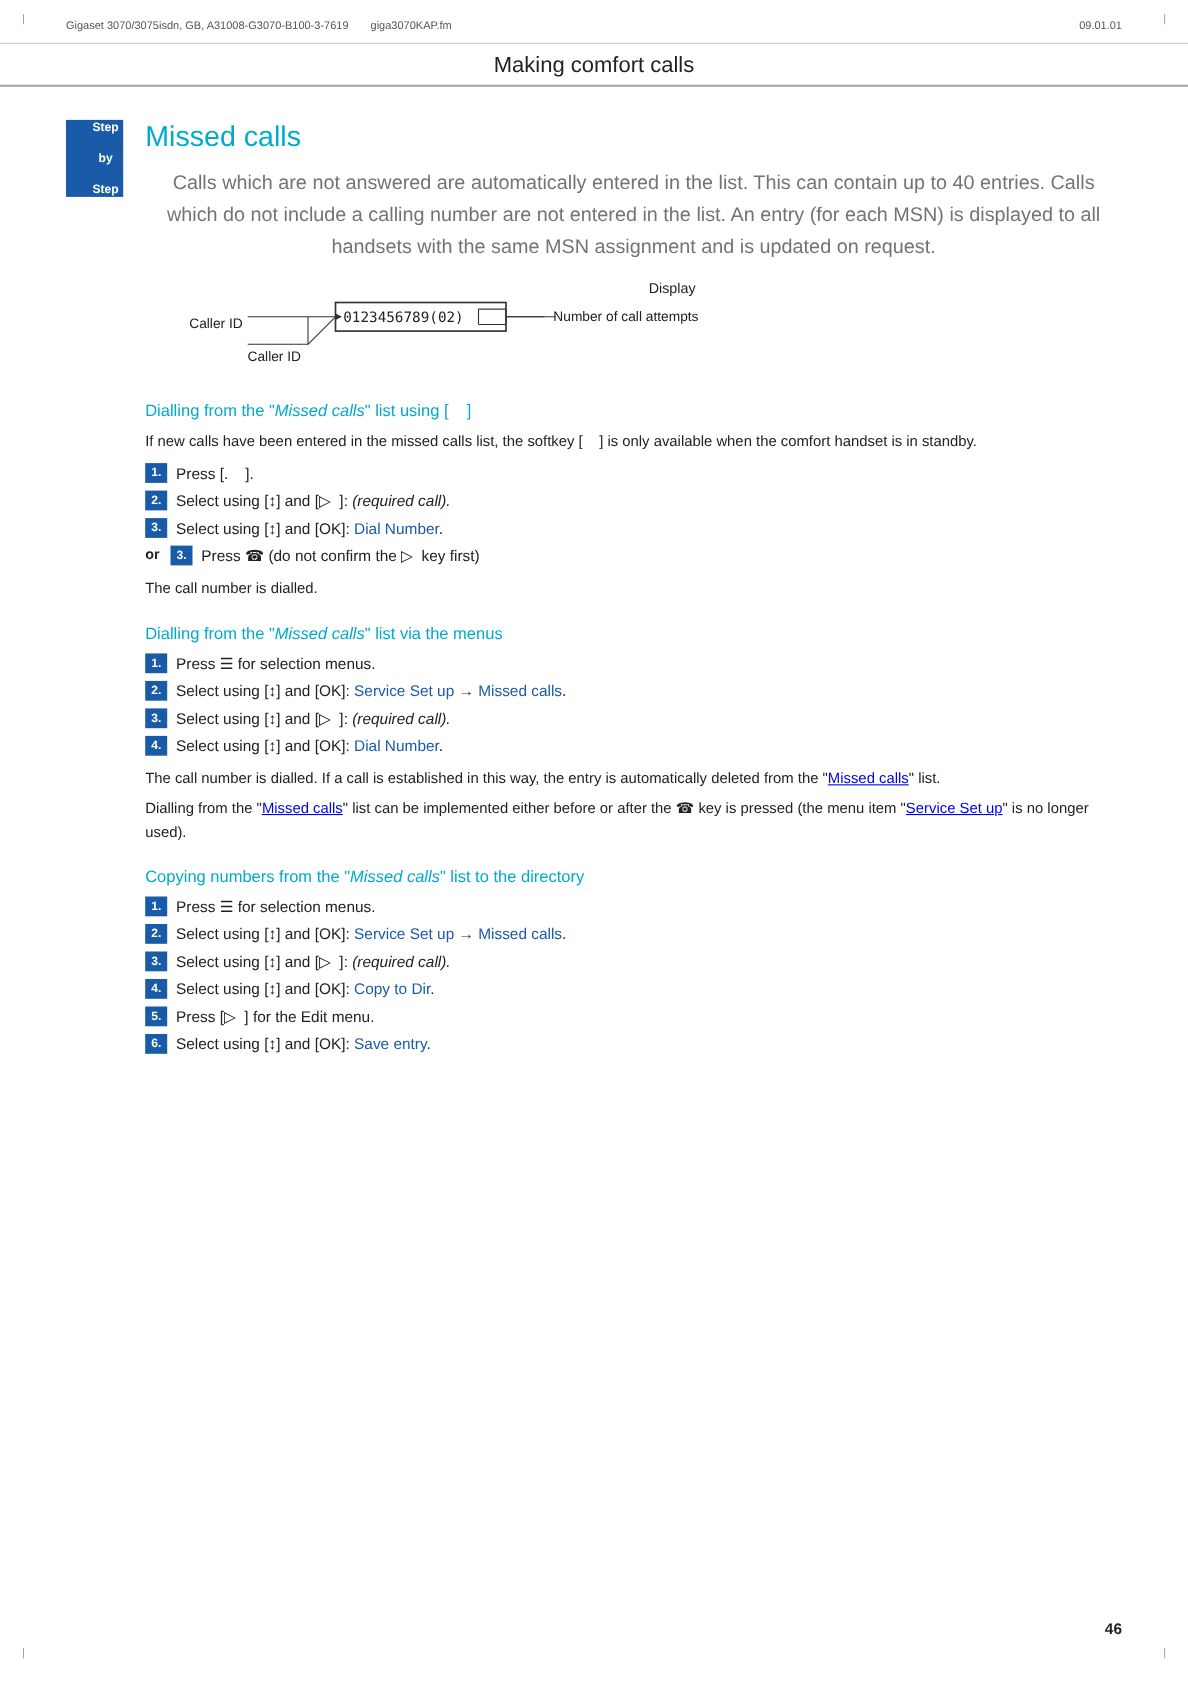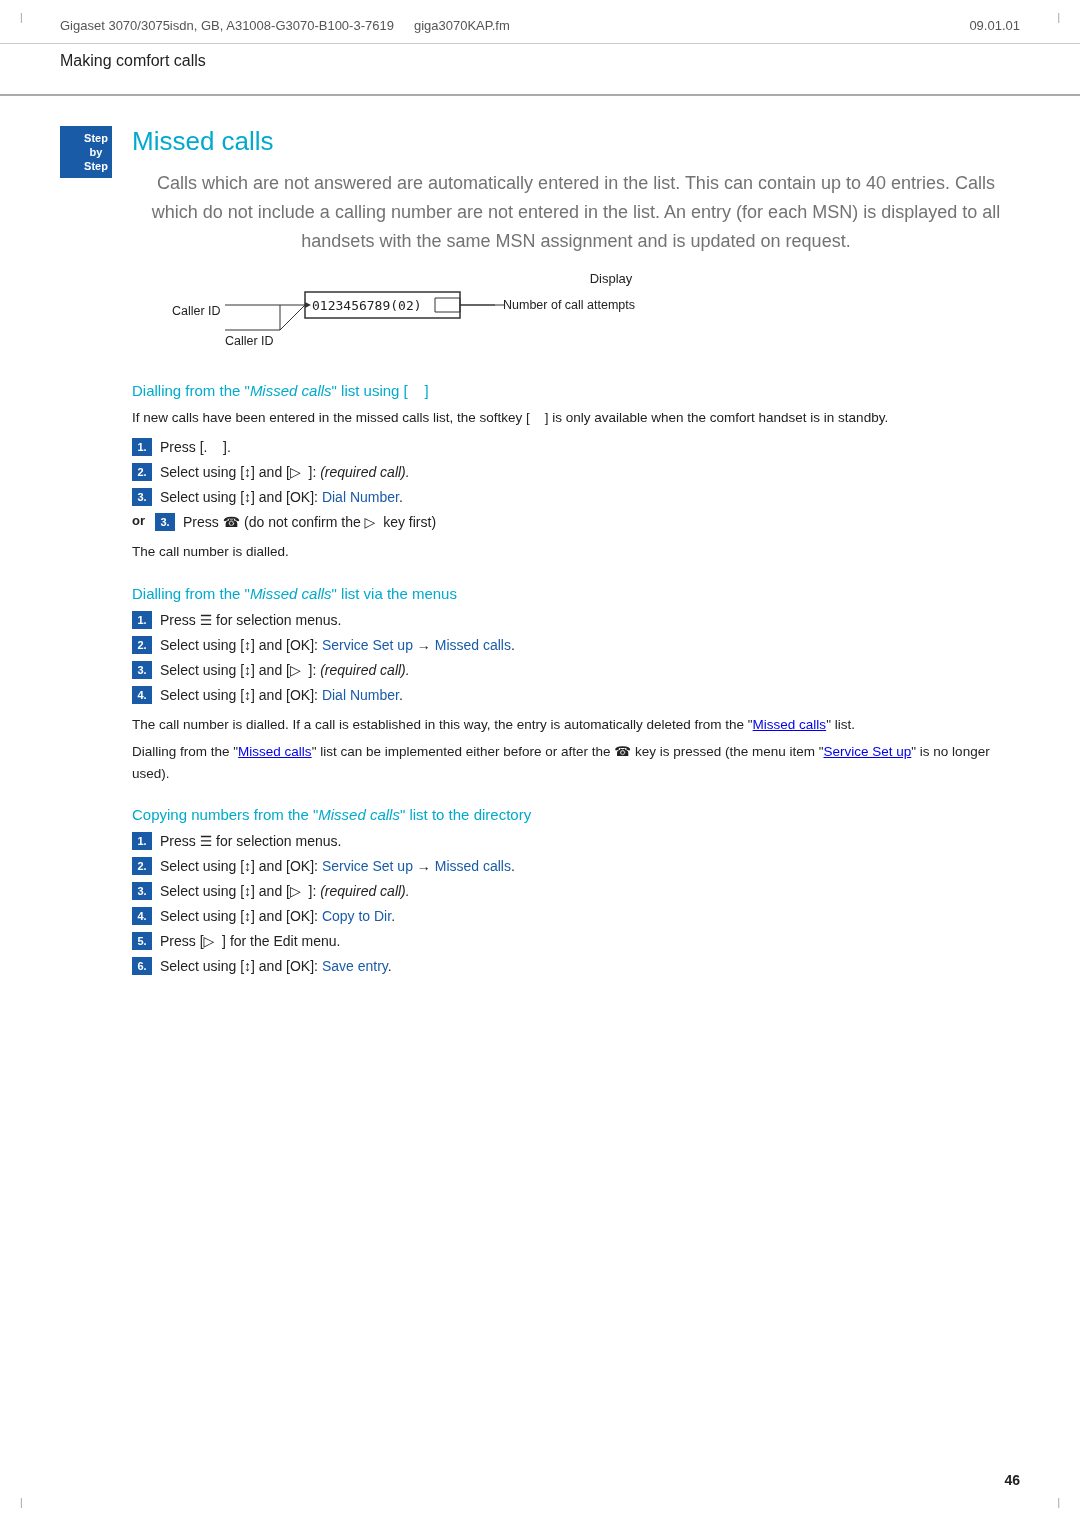--- a/index.html
+++ b/index.html
@@ -13,54 +13,54 @@
       position: relative;
     }
 
     
     .header {
       display: flex;
       justify-content: space-between;
       align-items: center;
       padding: 18px 60px 10px 60px;
       border-bottom: 1px solid #ccc;
-      font-size: 13px;
+      font-size: 10px;
       color: #555;
     }
     .header-left { display: flex; gap: 20px; }
     .page-title-bar {
-      text-align: left;
-      padding: 8px 60px 24px 60px;
-      font-size: 16px;
+      text-align: center;
+      padding: 8px 60px 6px 60px;
+      font-size: 20px;
       font-weight: normal;
       color: #222;
       border-bottom: 2px solid #aaa;
       margin-bottom: 0;
     }
 
     
     .main-content {
       display: flex;
       padding: 30px 60px 40px 60px;
       gap: 20px;
     }
 
     
     .step-badge {
       flex-shrink: 0;
       width: 52px;
-      height: 52px;
+      height: 70px;
       background: #1a5ba8;
       color: white;
       font-size: 11px;
       font-weight: bold;
       display: flex;
       flex-direction: column;
       align-items: center;
-      justify-content: center;
+      justify-content: space-between;
       line-height: 1.3;
       text-align: center;
       margin-top: 0;
       padding-left: 20px;
     }
 
     
     .content-col {
       flex: 1;
     }

